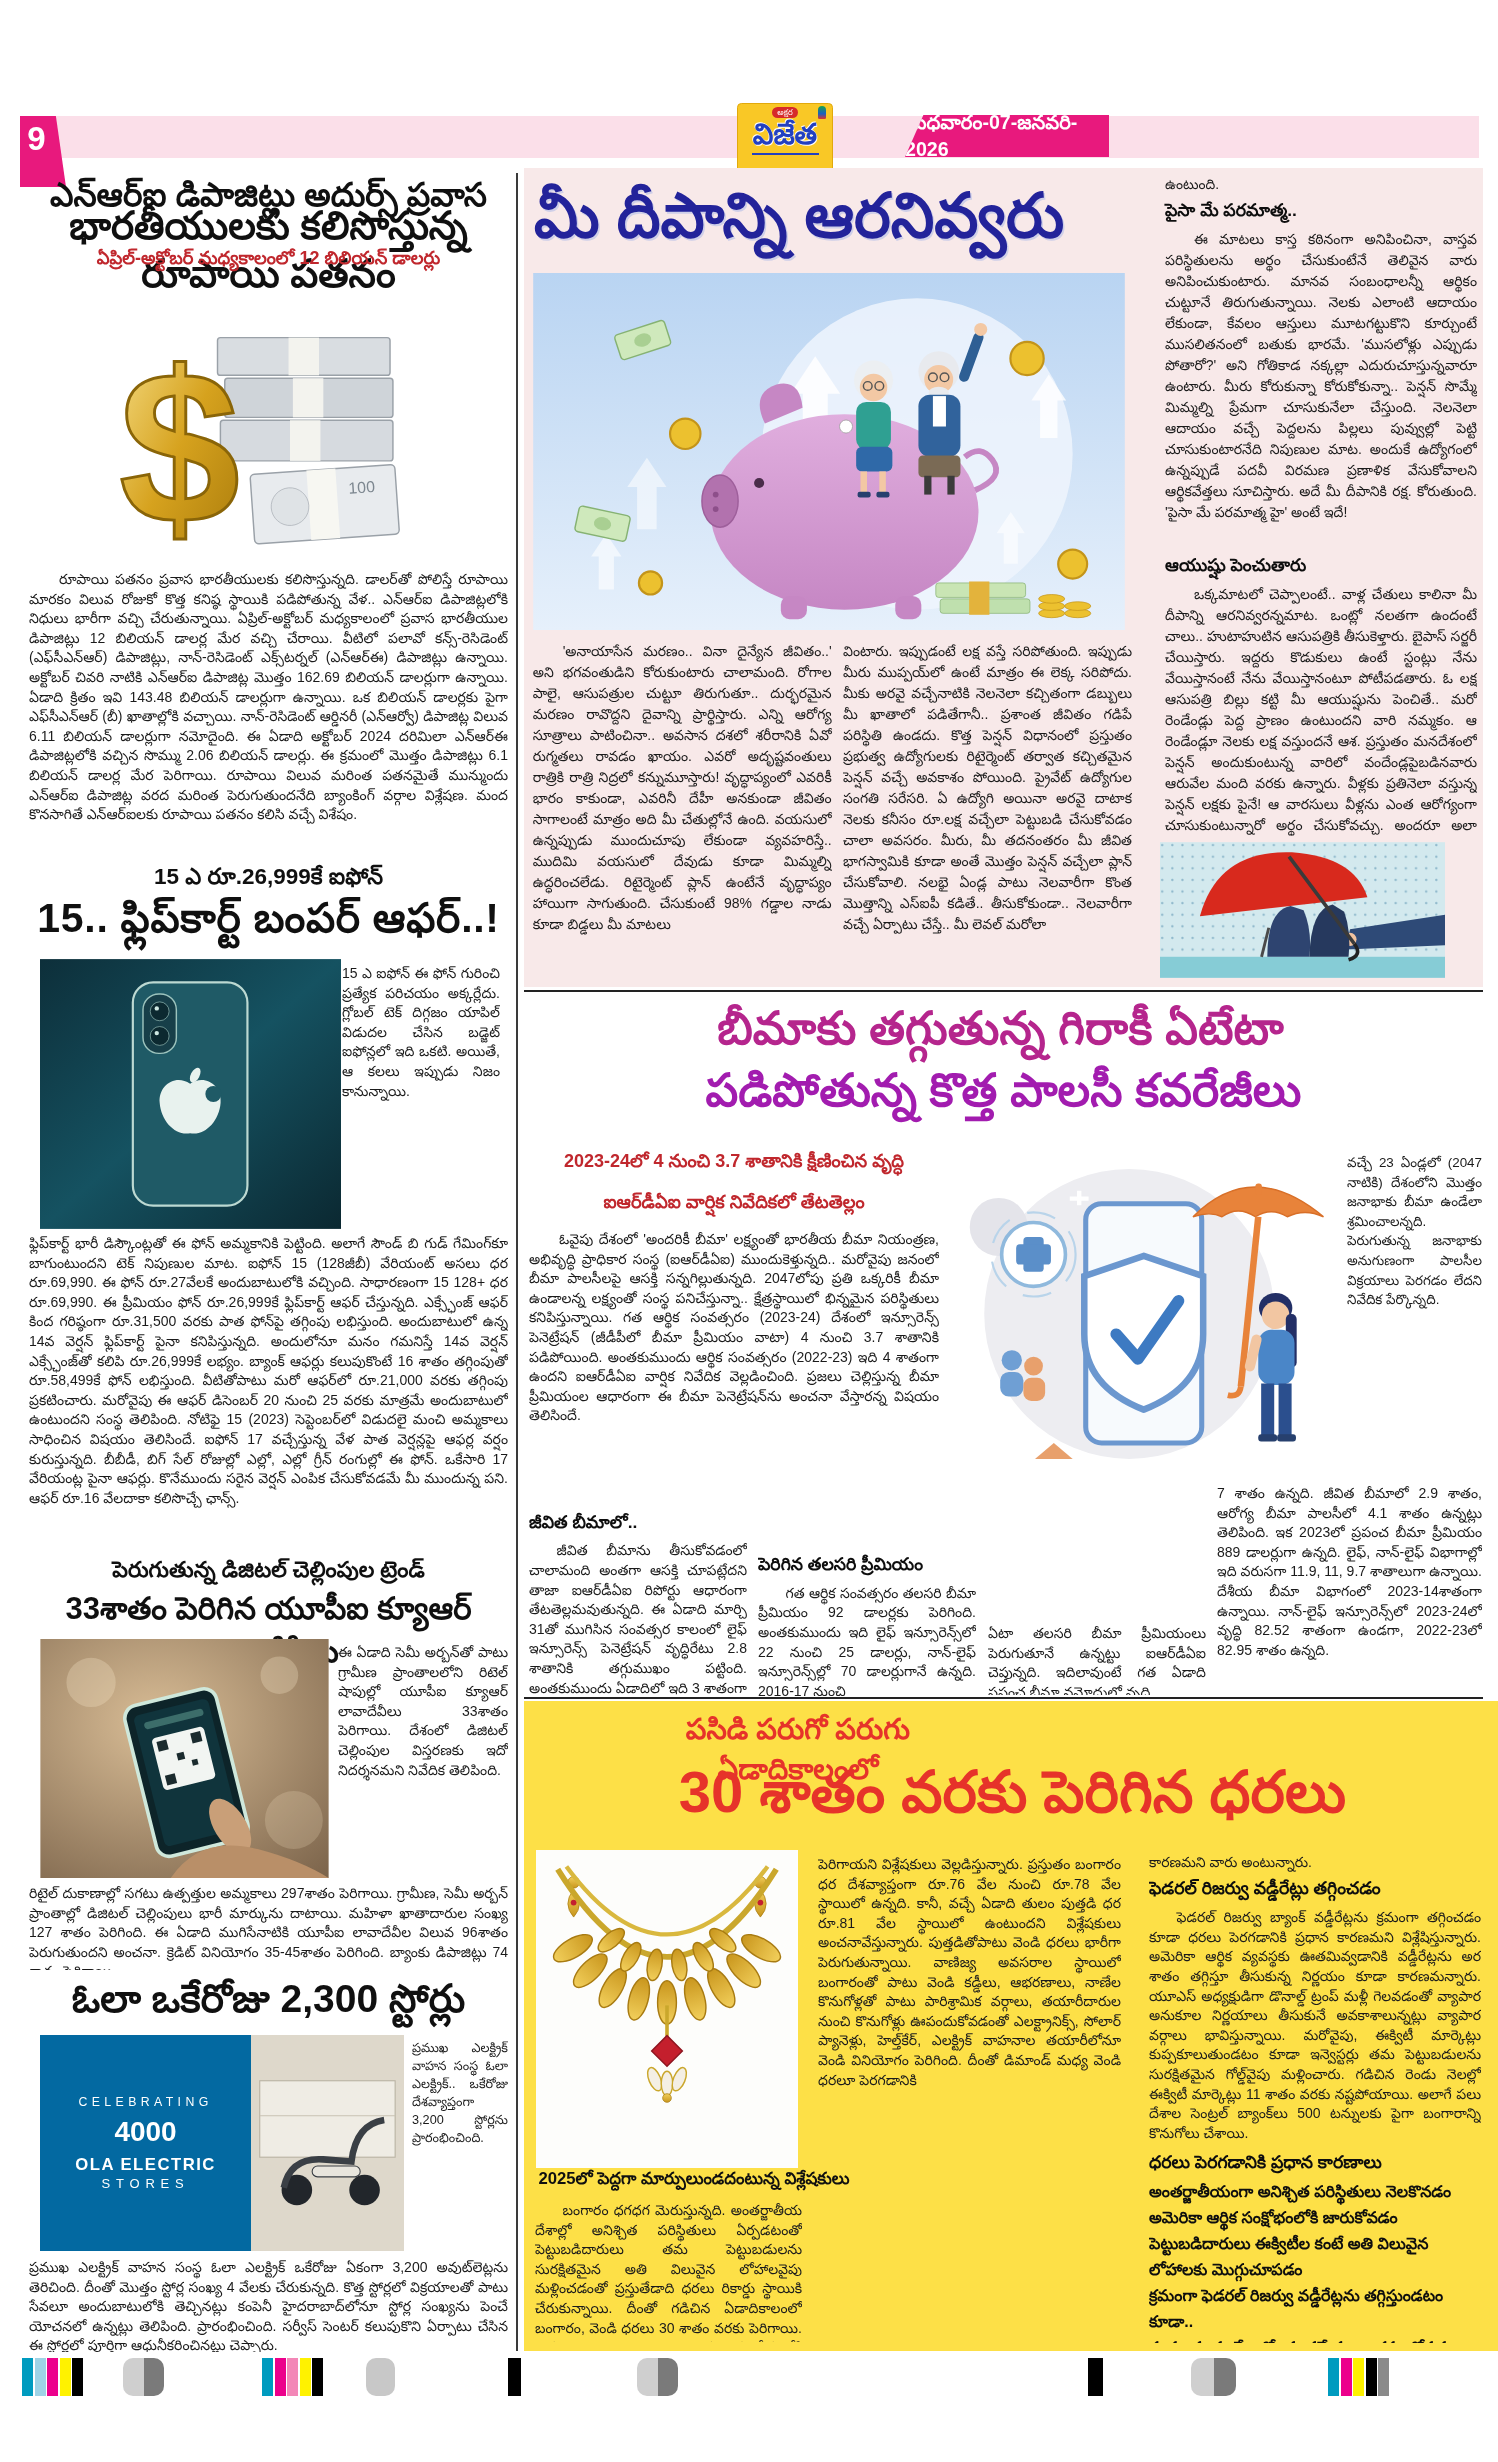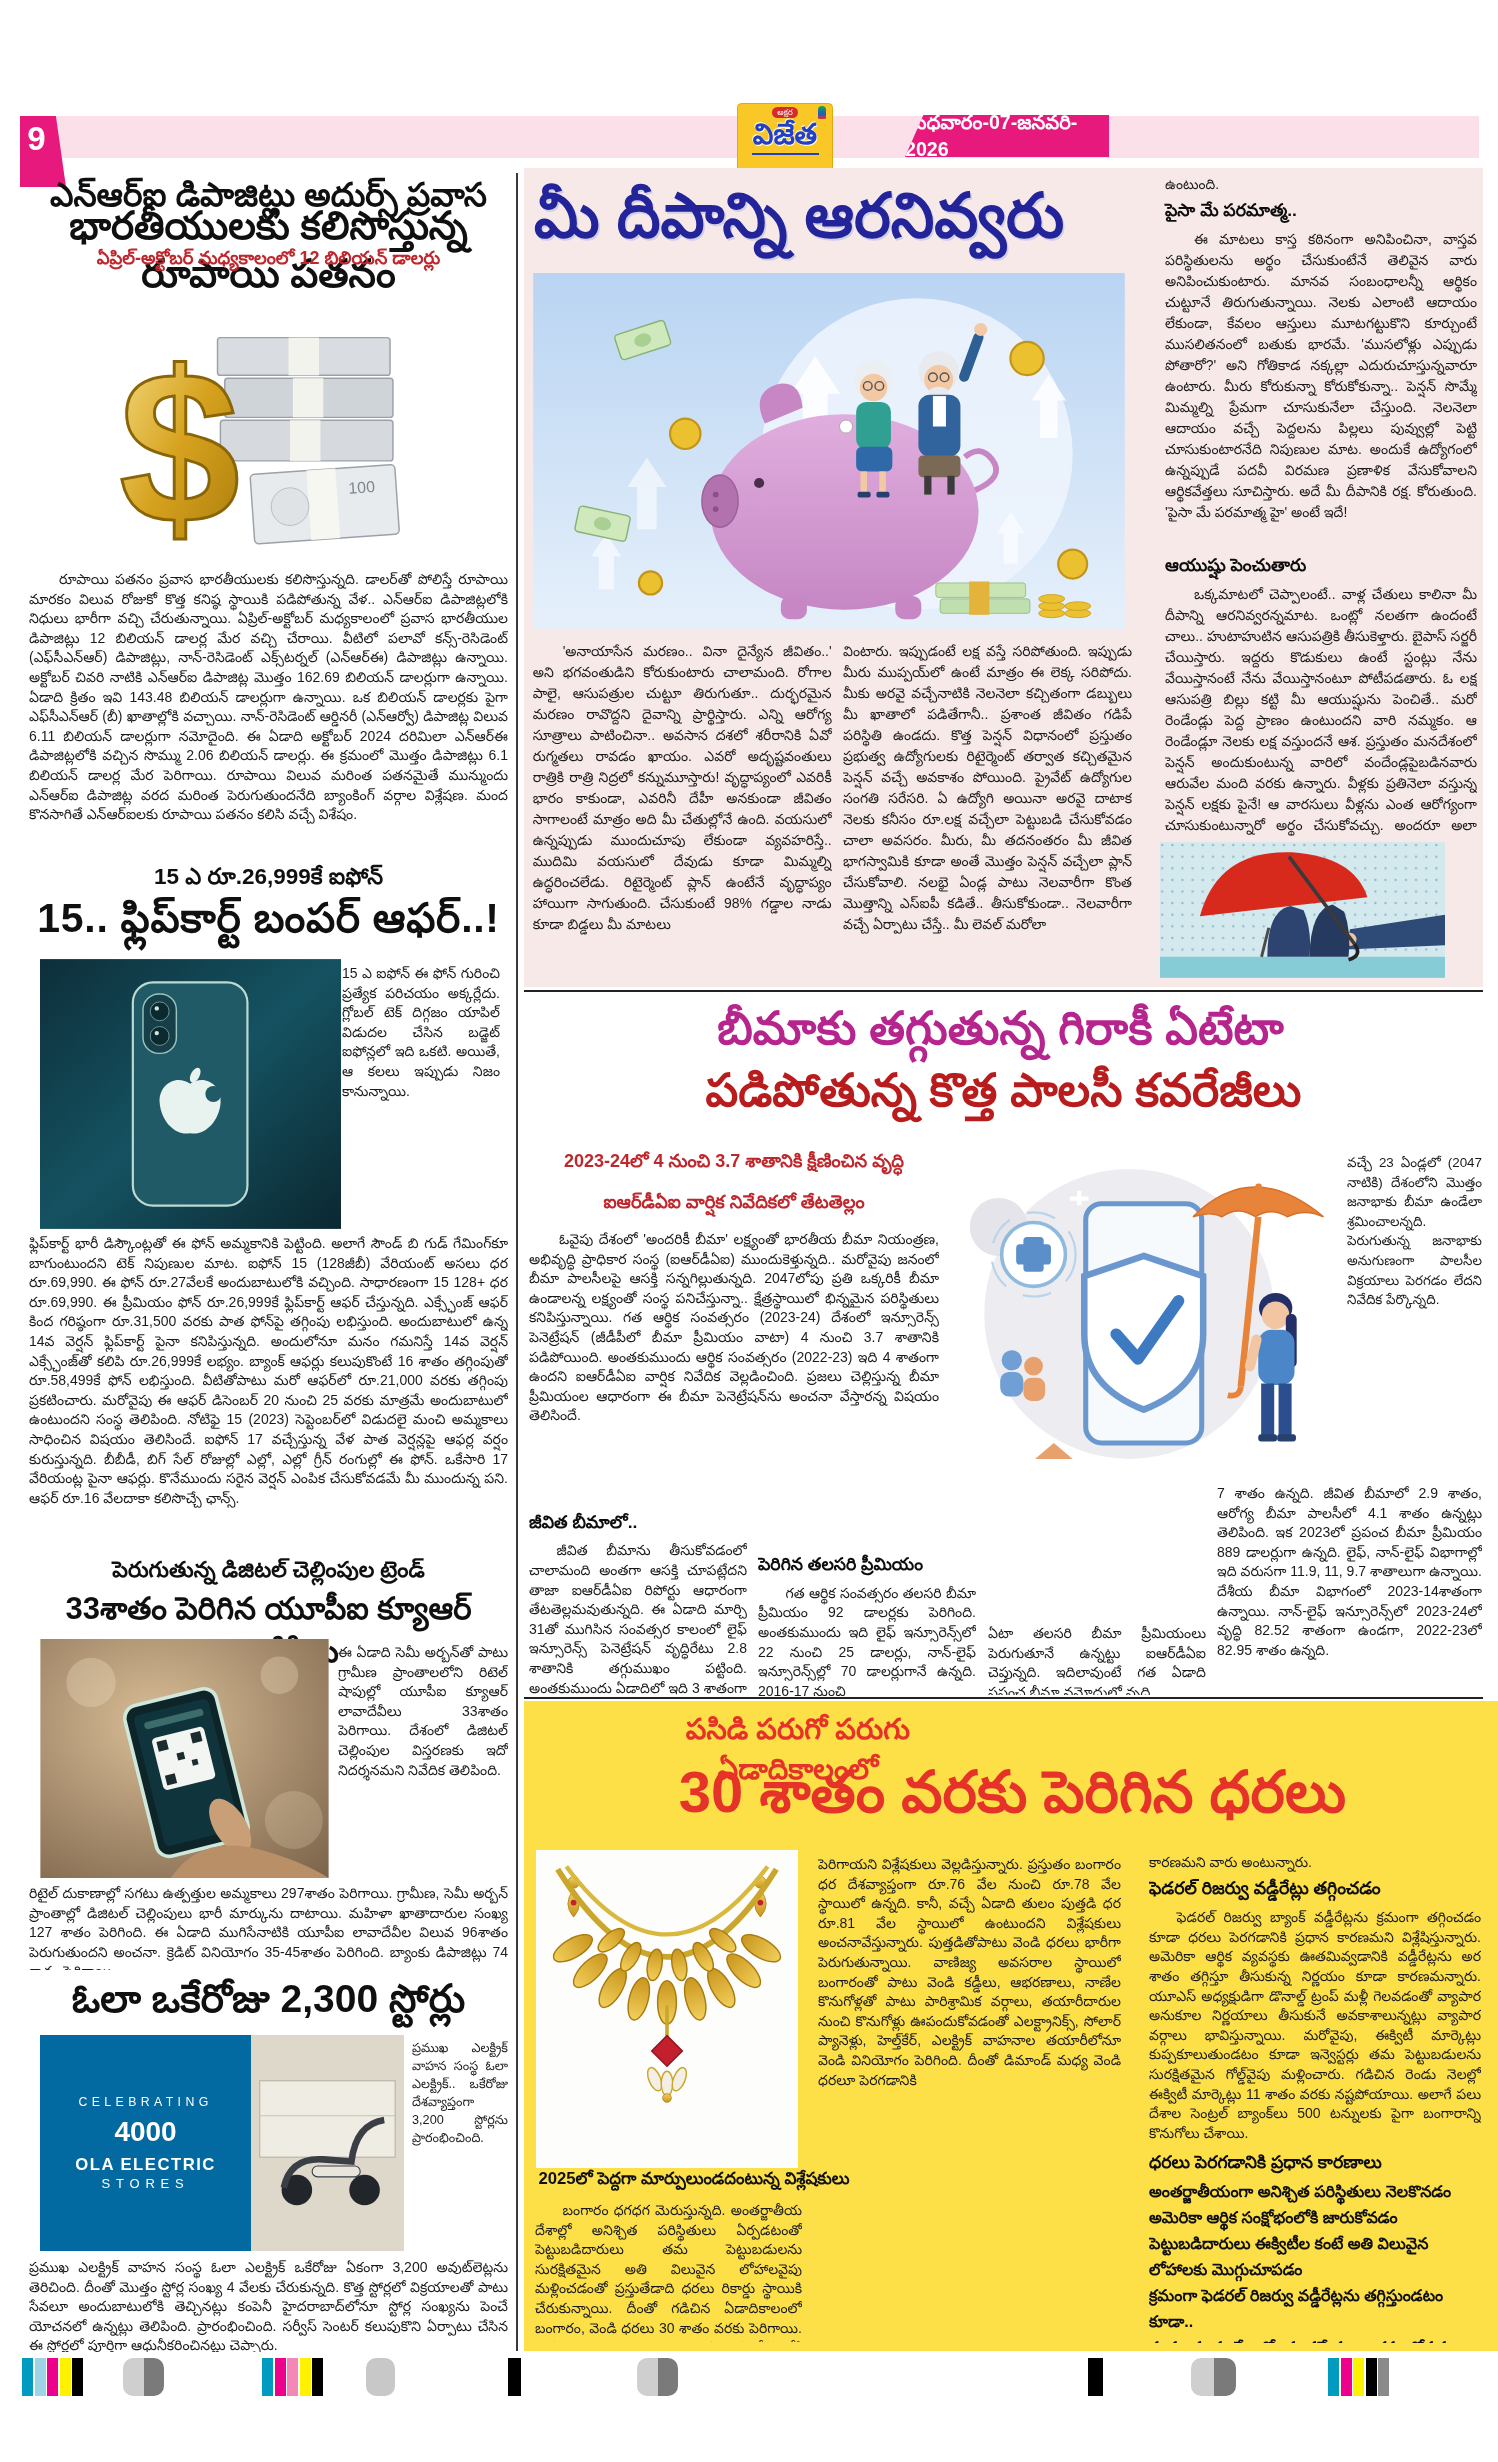--- a/index.html
+++ b/index.html
@@ -263,21 +263,21 @@
         <path d="M55 102 Q80 10 182 14 Q268 20 286 76 L55 102 Z" fill="#d8291d"></path>
         <line x1="178" y1="20" x2="268" y2="140" stroke="#3a3a3a" stroke-width="5"></line>
         <path d="M268 140 q12 16 -8 22" stroke="#222" stroke-width="5" fill="none"></path>
       </svg>
     </div>
   </div>
 
   <div class="abs hrule" style="left:524px;top:990px;width:959px;"></div>
 
   <div class="abs ctr" style="left:551px;top:1001px;width:899px;font-size:46px;font-weight:bold;color:#b5258d;">బీమాకు తగ్గుతున్న గిరాకీ ఏటేటా</div>
-  <div class="abs ctr" style="left:524px;top:1063px;width:959px;font-size:46px;font-weight:bold;color:#b91c1c;">పడిపోతున్న కొత్త పాలసీ కవరేజీలు</div>
+  <div class="abs ctr" style="left:524px;top:1063px;width:959px;font-size:46px;font-weight:bold;color:#a21caf;">పడిపోతున్న కొత్త పాలసీ కవరేజీలు</div>
   <div class="abs ctr hl red" style="left:529px;top:1151px;width:410px;font-size:18px;">2023-24లో 4 నుంచి 3.7 శాతానికి క్షీణించిన వృద్ధి</div>
   <div class="abs ctr hl red" style="left:529px;top:1192px;width:410px;font-size:18px;">ఐఆర్‌డీఏఐ వార్షిక నివేదికలో తేటతెల్లం</div>
   <div class="abs bt" style="left:529px;top:1230px;width:410px;height:248px;">ఓవైపు దేశంలో 'అందరికీ బీమా' లక్ష్యంతో భారతీయ బీమా నియంత్రణ, అభివృద్ధి ప్రాధికార సంస్థ (ఐఆర్‌డీఏఐ) ముందుకెళ్తున్నది.. మరోవైపు జనంలో బీమా పాలసీలపై ఆసక్తి సన్నగిల్లుతున్నది. 2047లోపు ప్రతి ఒక్కరికీ బీమా ఉండాలన్న లక్ష్యంతో సంస్థ పనిచేస్తున్నా.. క్షేత్రస్థాయిలో భిన్నమైన పరిస్థితులు కనిపిస్తున్నాయి. గత ఆర్థిక సంవత్సరం (2023-24) దేశంలో ఇన్సూరెన్స్ పెనెట్రేషన్ (జీడీపీలో బీమా ప్రీమియం వాటా) 4 నుంచి 3.7 శాతానికి పడిపోయింది. అంతకుముందు ఆర్థిక సంవత్సరం (2022-23) ఇది 4 శాతంగా ఉందని ఐఆర్‌డీఏఐ వార్షిక నివేదిక వెల్లడించింది. ప్రజలు చెల్లిస్తున్న బీమా ప్రీమియంల ఆధారంగా ఈ బీమా పెనెట్రేషన్‌ను అంచనా వేస్తారన్న విషయం తెలిసిందే.</div>
   <div class="abs img-frame" style="left:948px;top:1147px;width:390px;height:328px;background:#fff;">
     <svg viewBox="0 0 538 452" width="390" height="328">
       <circle cx="250" cy="230" r="200" fill="#ededf1"></circle>
       <circle cx="70" cy="110" r="40" fill="#e4e4ea"></circle>
       <path d="M178 60 h6 v20 h-6 z M168 68 h26 v6 h-26 z" fill="#fff"></path>
       <rect x="190" y="78" width="160" height="330" rx="22" fill="#f7fafd" stroke="#6b97cf" stroke-width="7"></rect>
       <circle cx="118" cy="148" r="44" fill="#fff" stroke="#8fb9dd" stroke-width="5"></circle>

